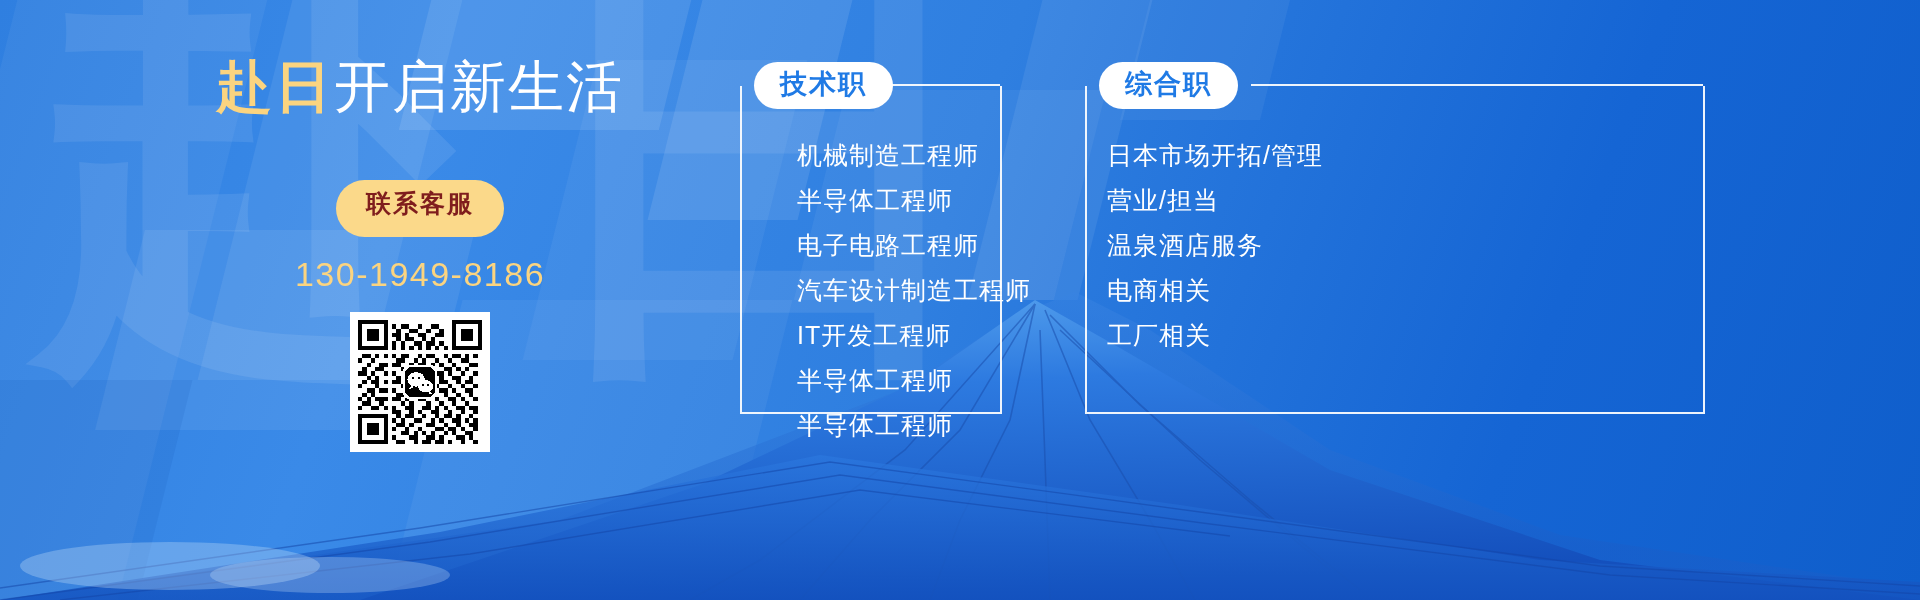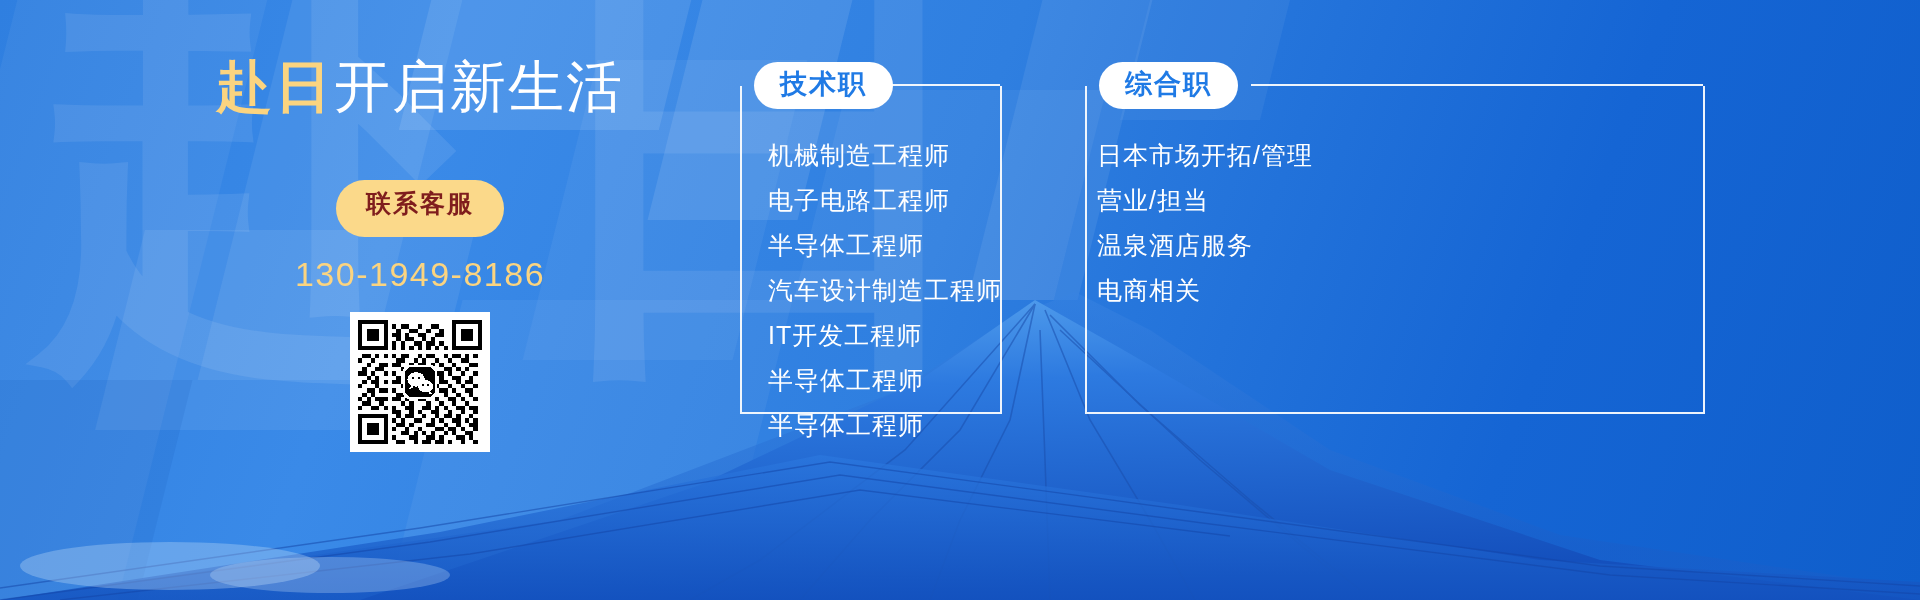--- a/index.html
+++ b/index.html
@@ -133,25 +133,25 @@
     font-size: 25px;
     font-weight: 400;
     line-height: 1.0;
     padding: 9px 0 11px 0;
     letter-spacing: 1px;
     white-space: nowrap;
     cursor: pointer;
   }
 
   #panel-tech  { left: 740px; top: 62px; width: 262px; height: 352px; }
-  #panel-tech .job-list li { padding-left: 28px; }
+  #panel-tech .job-list li { padding-left: 28px; margin-left: 29px; }
   #panel-tech .panel-frame::after { width: 164px; }
 
   #panel-general { left: 1085px; top: 62px; width: 620px; height: 352px; }
-  #panel-general .job-list li { padding-left: 12px; }
+  #panel-general .job-list li { padding-left: 22px; }
   #panel-general .panel-frame::after { width: 452px; }
 
   
   .mountain { position: absolute; left: 0; bottom: 0; width: 1920px; height: 330px; }
 </style>
 </head>
 <body>
 
 <div id="banner">
 
@@ -456,33 +456,34 @@
         </g>
       </svg>
     </div>
   </div>
 
   <div class="panel" id="panel-tech">
     <div class="panel-frame"></div>
     <div class="panel-badge">技术职</div>
     <ul class="job-list">
       <li>机械制造工程师</li>
+      <li>半导体工程师</li>
       <li>电子电路工程师</li>
-      <li>半导体工程师</li>
       <li>汽车设计制造工程师</li>
       <li>IT开发工程师</li>
       <li>半导体工程师</li>
       <li>半导体工程师</li>
     </ul>
   </div>
 
   <div class="panel" id="panel-general">
     <div class="panel-frame"></div>
     <div class="panel-badge">综合职</div>
     <ul class="job-list">
       <li>日本市场开拓/管理</li>
       <li>营业/担当</li>
       <li>温泉酒店服务</li>
       <li>电商相关</li>
+      <li>工厂相关</li>
     </ul>
   </div>
 
 </div>
 
 </body></html>

